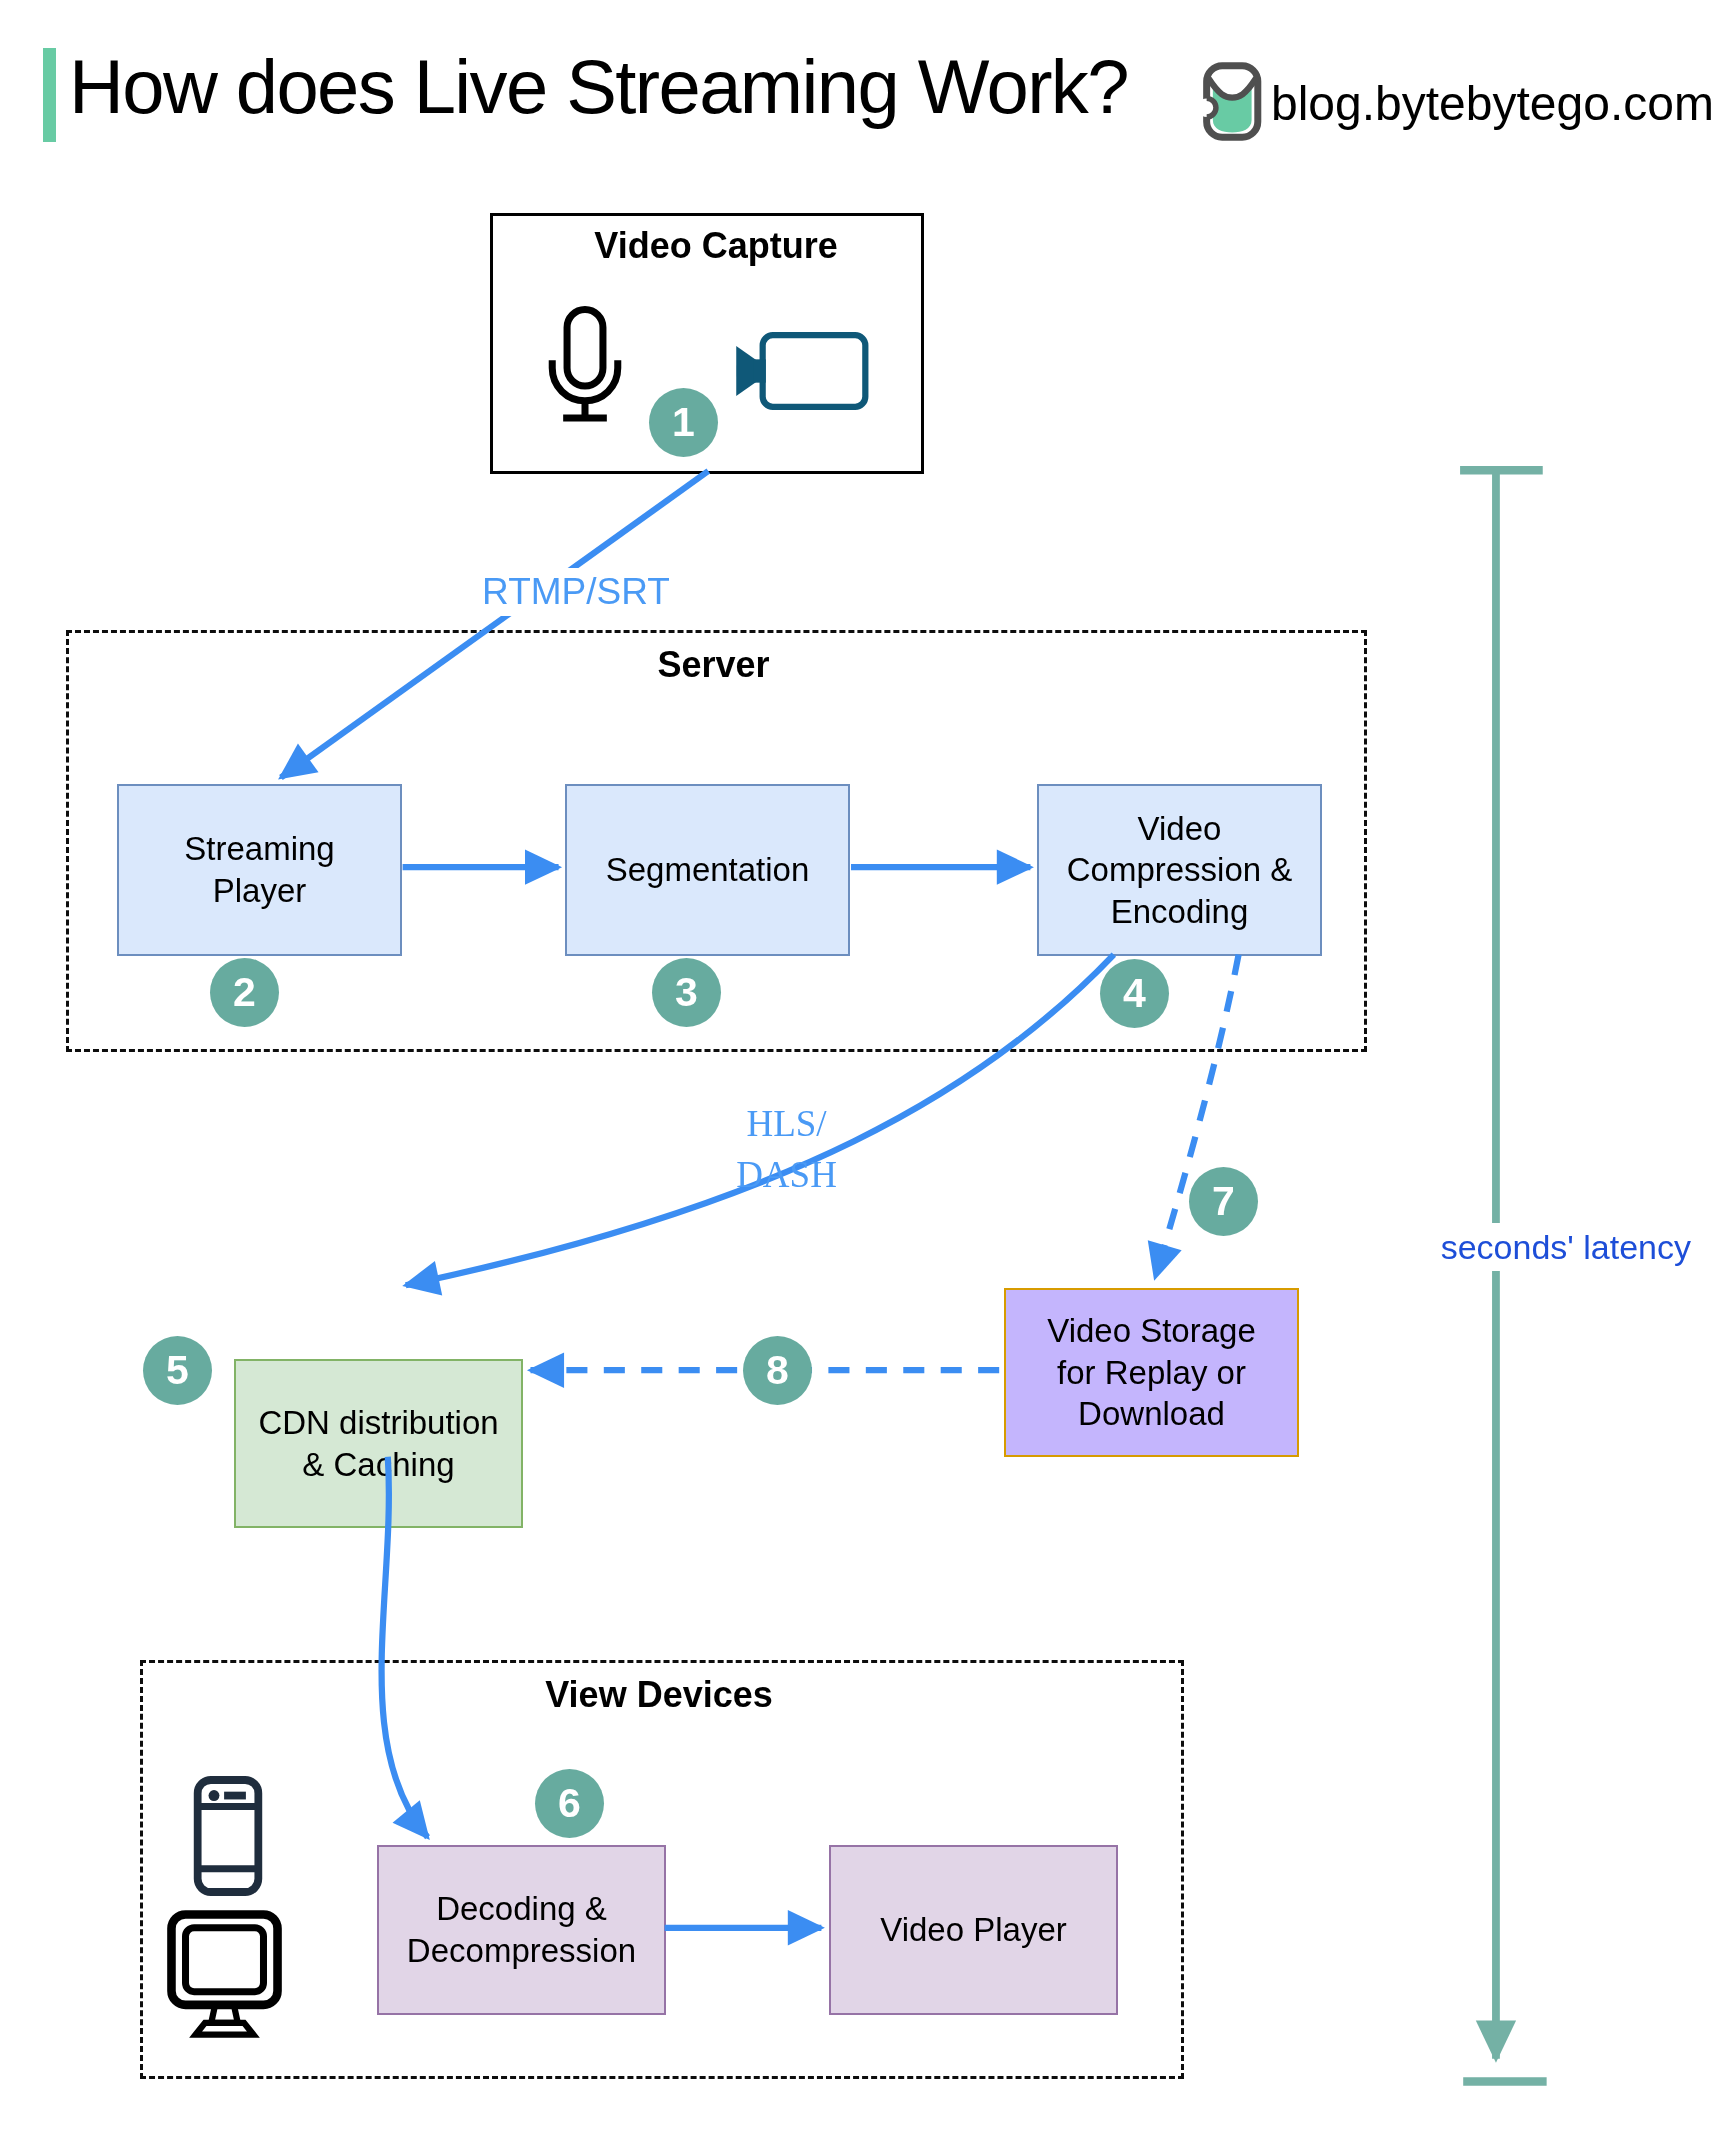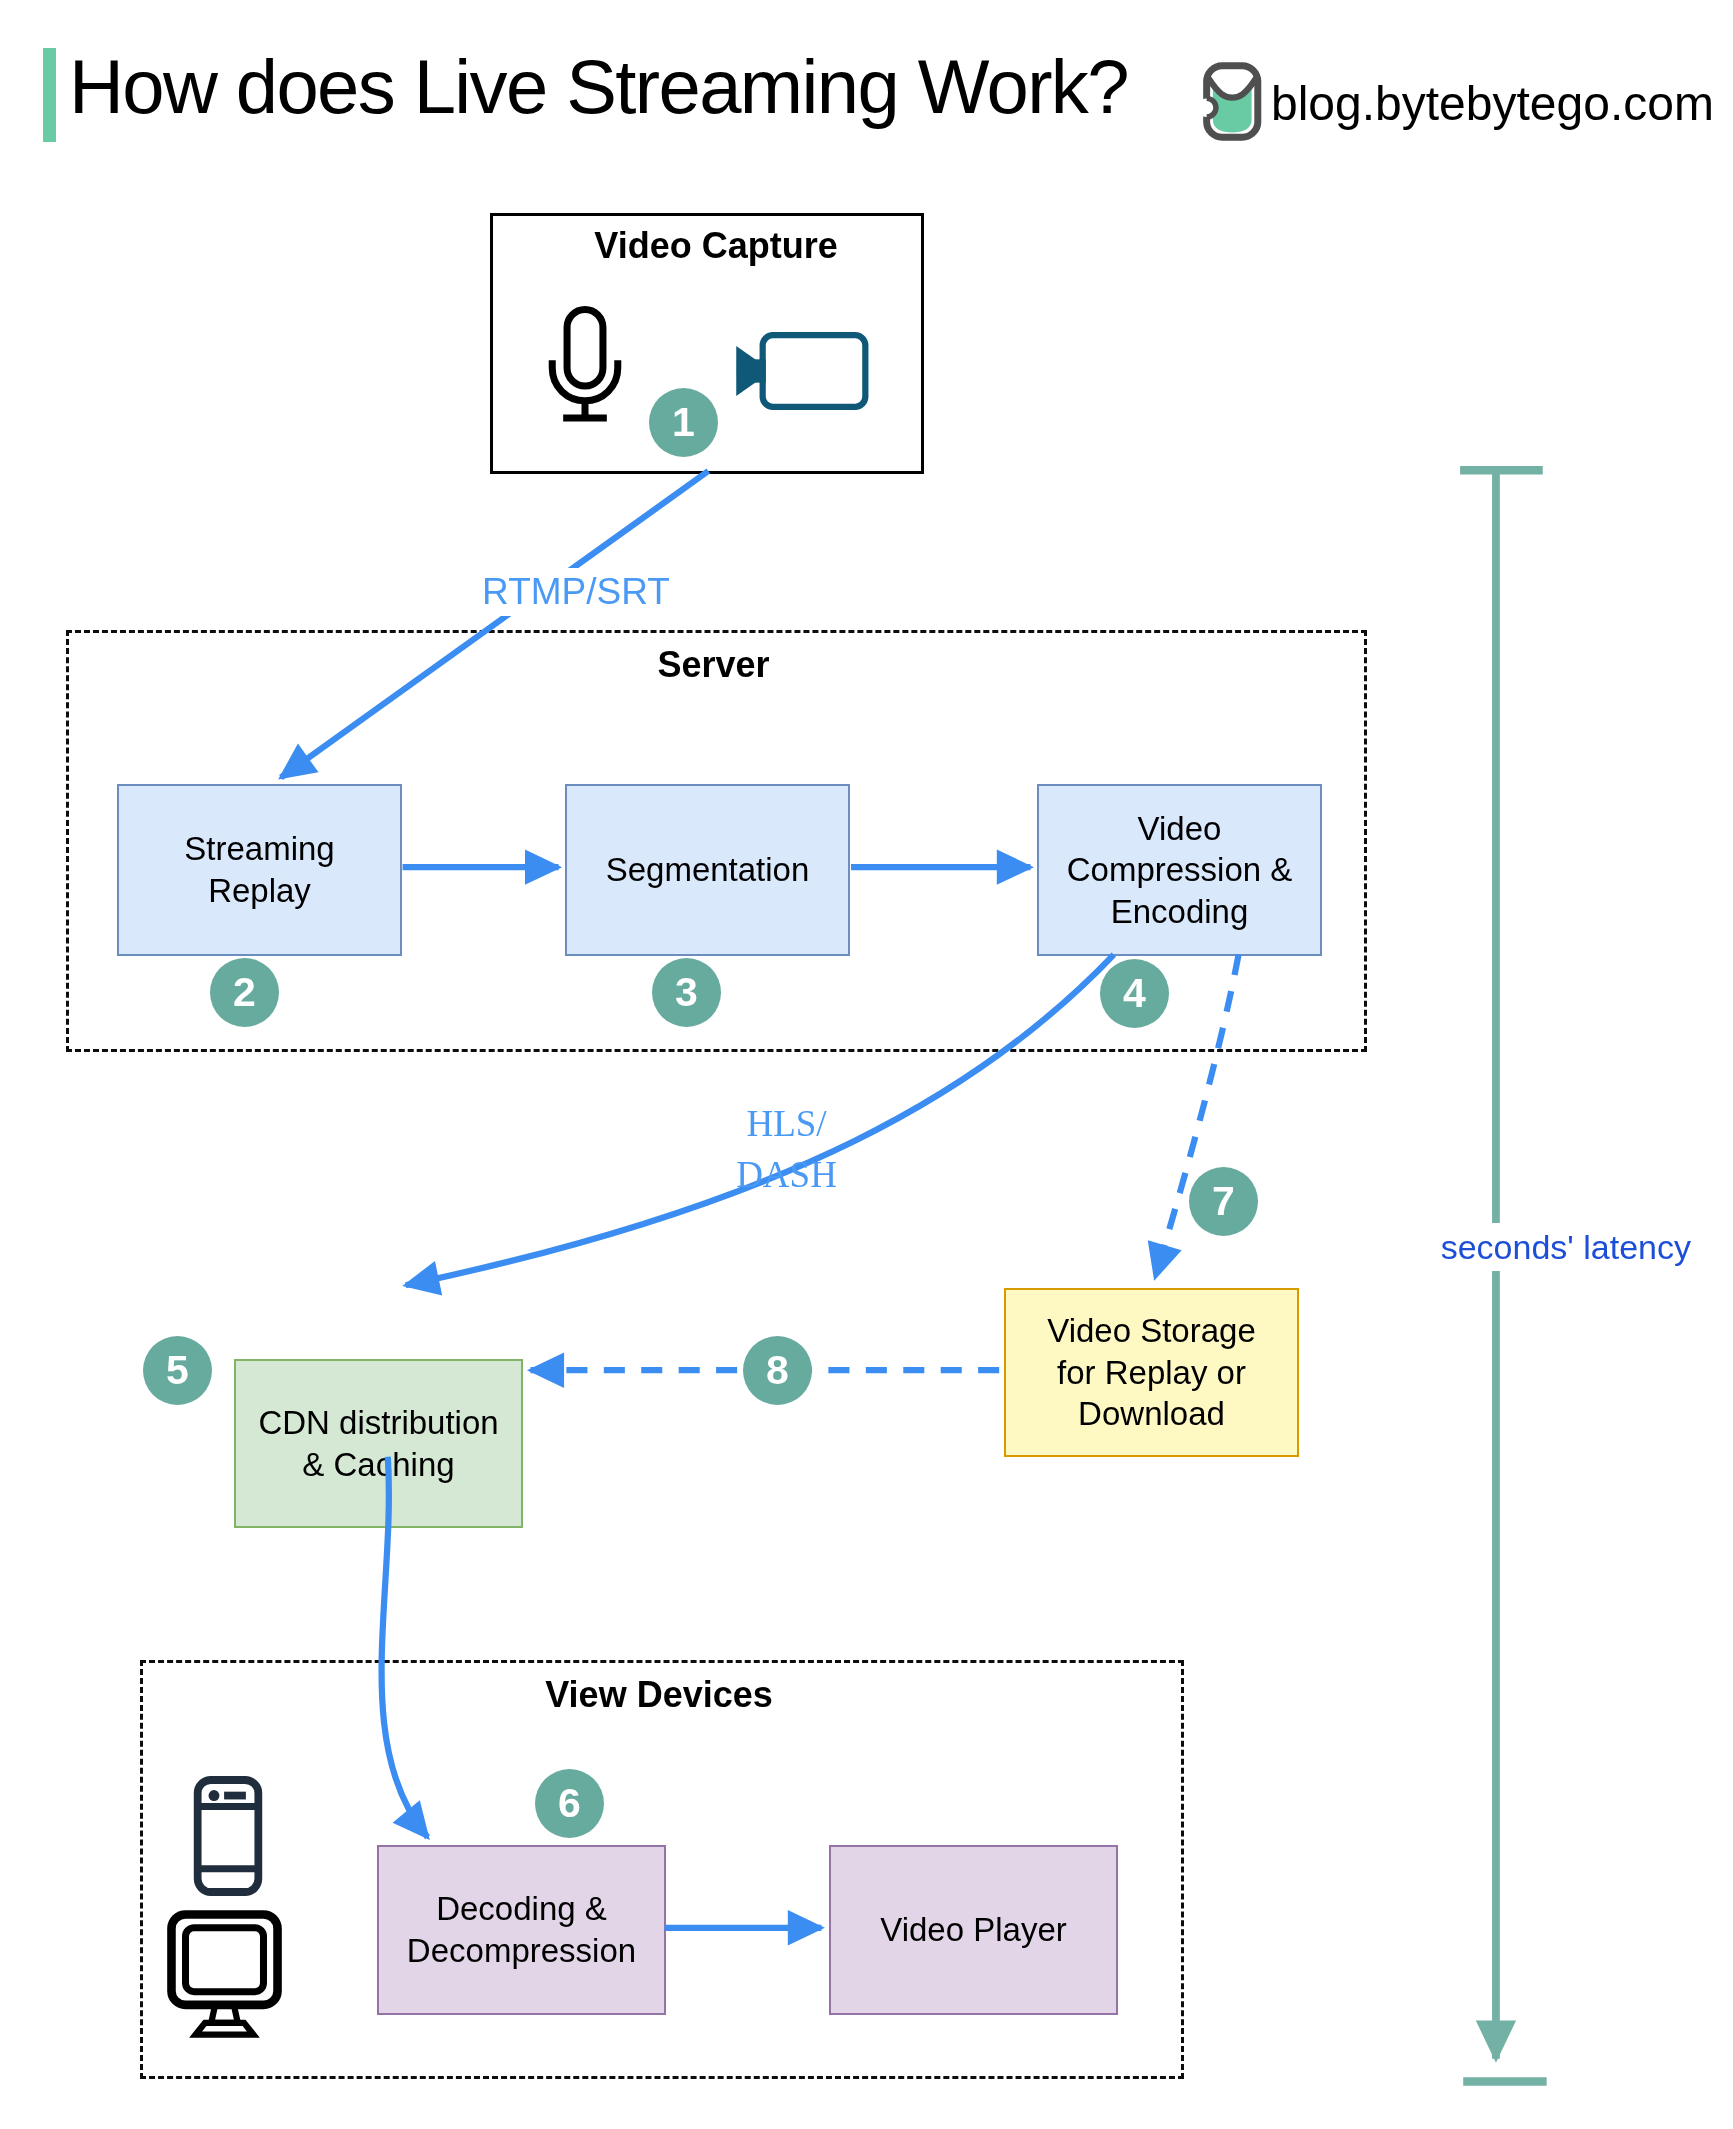--- a/index.html
+++ b/index.html
@@ -20,21 +20,21 @@
   #server-label{left:66px;top:644px;width:1295px;}
   #viewdev-label{left:140px;top:1674px;width:1038px;}
   
   #capture-box{left:490px;top:213px;width:428px;height:255px;border:3.1px solid #000;background:#fff;}
   #capture-label{left:490px;top:225px;width:428px;font-size:36px;font-weight:700;text-align:center;padding-left:12px;}
   
   .node{display:flex;align-items:center;justify-content:center;text-align:center;
         font-size:33px;line-height:1.26;white-space:pre-line;border:2.3px solid;}
   .node.blue{background:#dae8fc;border-color:#6c8ebf;}
   .node.green{background:#d5e8d4;border-color:#82b366;}
-  .node.orange{background:#fef9c3;border-color:#d79b00;}
+  .node.orange{background:#c4b5fd;border-color:#d79b00;}
   .node.purple{background:#e1d5e7;border-color:#9673a6;}
   #node-streaming{left:117px;top:784px;width:281px;height:168px;}
   #node-segmentation{left:565px;top:784px;width:281px;height:168px;}
   #node-compression{left:1037px;top:784px;width:281px;height:168px;}
   #node-cdn{left:234px;top:1359px;width:285px;height:165px;}
   #node-storage{left:1004px;top:1288px;width:291px;height:165px;}
   #node-decoding{left:377px;top:1845px;width:285px;height:166px;}
   #node-player{left:829px;top:1845px;width:285px;height:166px;}
   
   .badge{width:69px;height:69px;border-radius:50%;background:#67ab9f;color:#fff;
@@ -77,21 +77,21 @@
   <svg class="abs" style="left:730px;top:328px;z-index:5" width="140" height="86" viewBox="0 0 180 110">
     <rect x="42" y="9" width="132" height="92" rx="13" fill="#ffffff" stroke="#0f5878" stroke-width="8"></rect>
     <polygon points="8,23 8,87 44,62 44,48" fill="#0f5878"></polygon>
     <rect x="30" y="40" width="16" height="30" fill="#0f5878"></rect>
   </svg>
 
   <div class="abs group" id="server-group"></div>
   <div class="abs group-label" id="server-label">Server</div>
 
   <div class="abs node blue" id="node-streaming">Streaming
-Replay</div>
+Player</div>
   <div class="abs node blue" id="node-compression">Video
 Compression &amp;
 Encoding</div>
   <div class="abs node blue" id="node-segmentation">Segmentation</div>
 
   <div class="abs node green" id="node-cdn">CDN distribution
 &amp; Caching</div>
   <div class="abs node orange" id="node-storage">Video Storage
 for Replay or
 Download</div>

